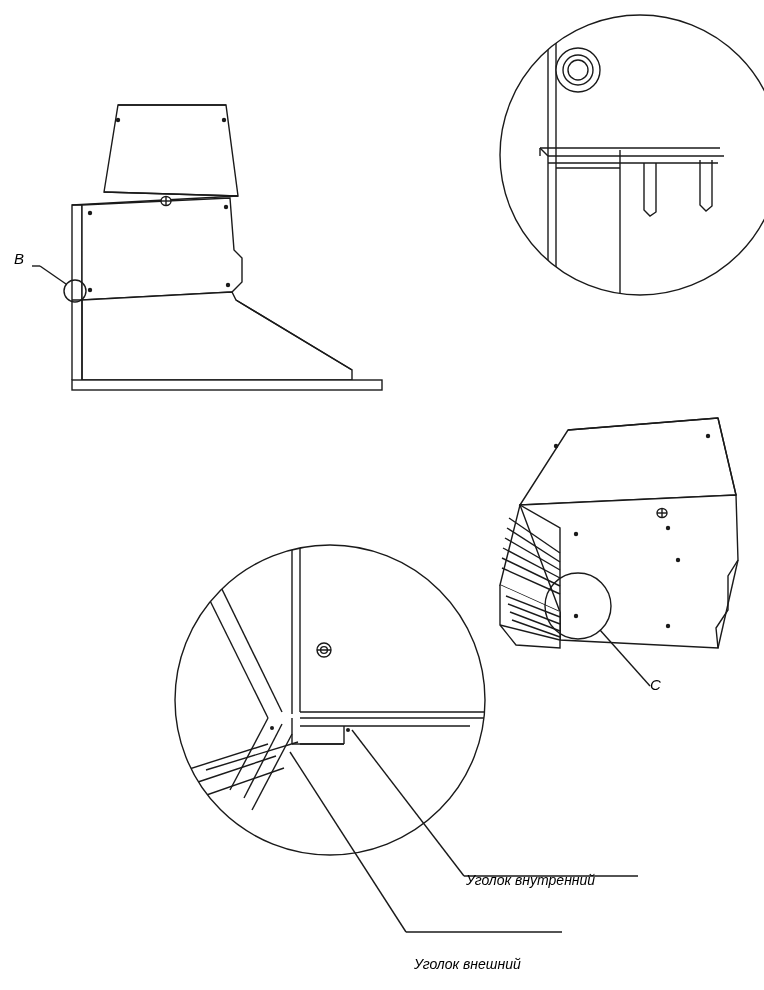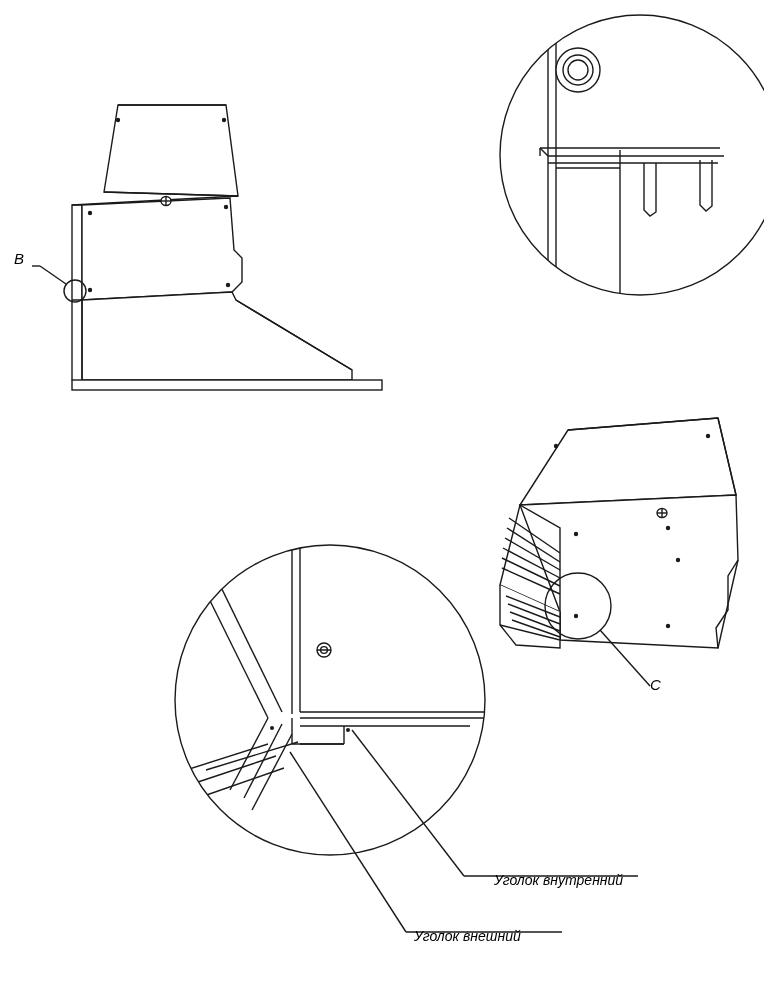--- a/index.html
+++ b/index.html
@@ -216,17 +216,17 @@
       </g>
 
     </g>
   </svg>
 
   <div class="lbl lbl-letter" style="left:14px; top:250px;">В</div>
 
   <div class="lbl lbl-letter" style="left:650px; top:676px;">С</div>
 
 
-  <div class="lbl lbl-callout" style="left:466px; top:872px;margin-left:28px;">Уголок внутренний</div>
-
-  <div class="lbl lbl-callout" style="left:414px; top:928px;">Уголок внешний</div>
+  <div class="lbl lbl-callout" style="left:466px; top:872px;">Уголок внутренний</div>
+
+  <div class="lbl lbl-callout" style="left:414px; top:956px;">Уголок внешний</div>
 
 </div>
 
 </body></html>

